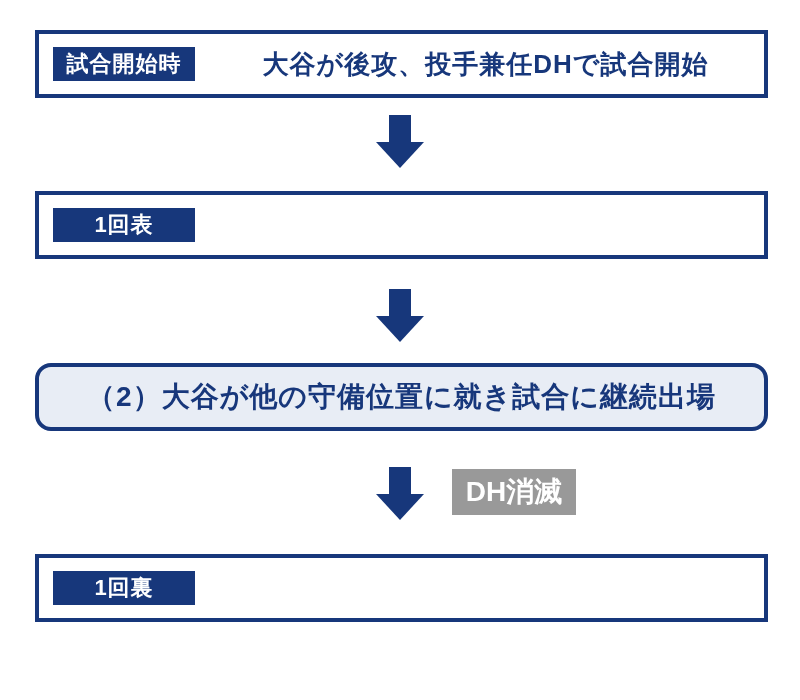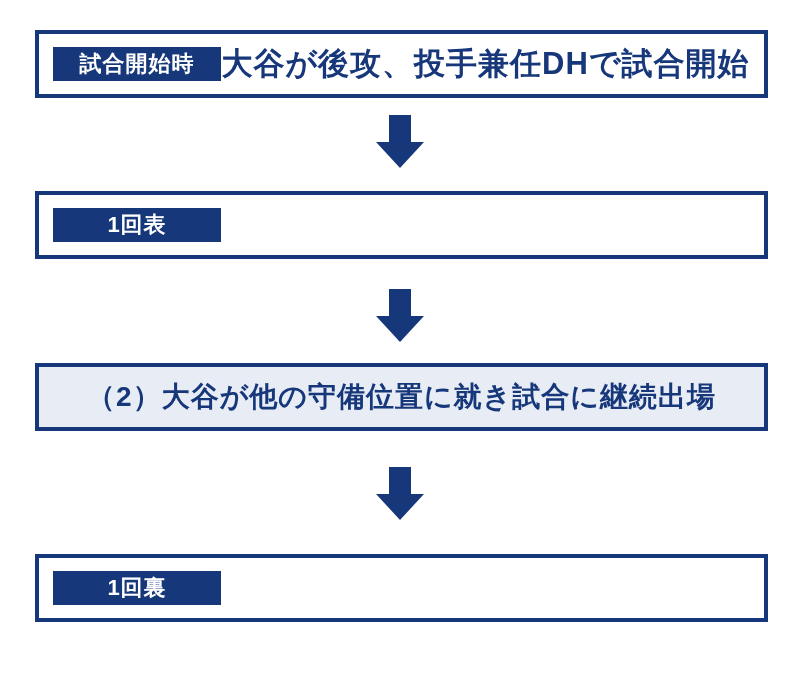--- a/index.html
+++ b/index.html
@@ -34,35 +34,35 @@
   }
   .step-box.highlight {
     background: var(--lightblue);
     justify-content: center;
   }
   .step-badge {
     position: absolute;
     left: 14px;
     top: 50%;
     transform: translateY(-50%);
-    width: 168px;
+    width: 142px;
     height: 34px;
     line-height: 34px;
     background: var(--navy);
     color: #ffffff;
     font-size: 22px;
     font-weight: 700;
     text-align: center;
     letter-spacing: 1px;
   }
   .step-text {
     flex: 1;
     text-align: center;
     color: var(--navy);
-    font-size: 31px;
+    font-size: 26px;
     font-weight: 700;
     letter-spacing: 1px;
     white-space: nowrap;
   }
   .step-box.first .step-text { margin-left: 168px; }
   .step-box.highlight .step-text { font-size: 28px; }
   
   .arrow-row {
     position: relative;
     width: 100%;
@@ -98,21 +98,21 @@
     color: #ffffff;
     font-size: 28px;
     font-weight: 700;
     text-align: center;
   }
   
   .m-box1   { margin-top: 30px; }
   .m-arrow1 { margin-top: 17px; }
   .m-box2   { margin-top: 23px; justify-content: center; }
   .m-arrow2 { margin-top: 30px; }
-  .m-box3   { margin-top: 21px; }
+  .m-box3   { margin-top: 21px; border-radius: 16px; }
   .m-arrow3 { margin-top: 36px; }
   .m-box4   { margin-top: 34px; }
 </style>
 </head>
 <body>
 
 <div class="canvas">
   <div class="flow">
 
     <div class="step-box first m-box1">
@@ -140,20 +140,21 @@
 
     <div class="step-box highlight m-box3">
       <span class="step-text">（2）大谷が他の守備位置に就き試合に継続出場</span>
     </div>
 
     <div class="arrow-row m-arrow3">
       <div class="down-arrow">
         <div class="stem"></div>
         <div class="head"></div>
       </div>
+      <span class="arrow-badge">DH消滅</span>
     </div>
 
     <div class="step-box m-box4">
       <span class="step-badge">1回裏</span>
     </div>
 
   </div>
 </div>
 
 </body></html>

